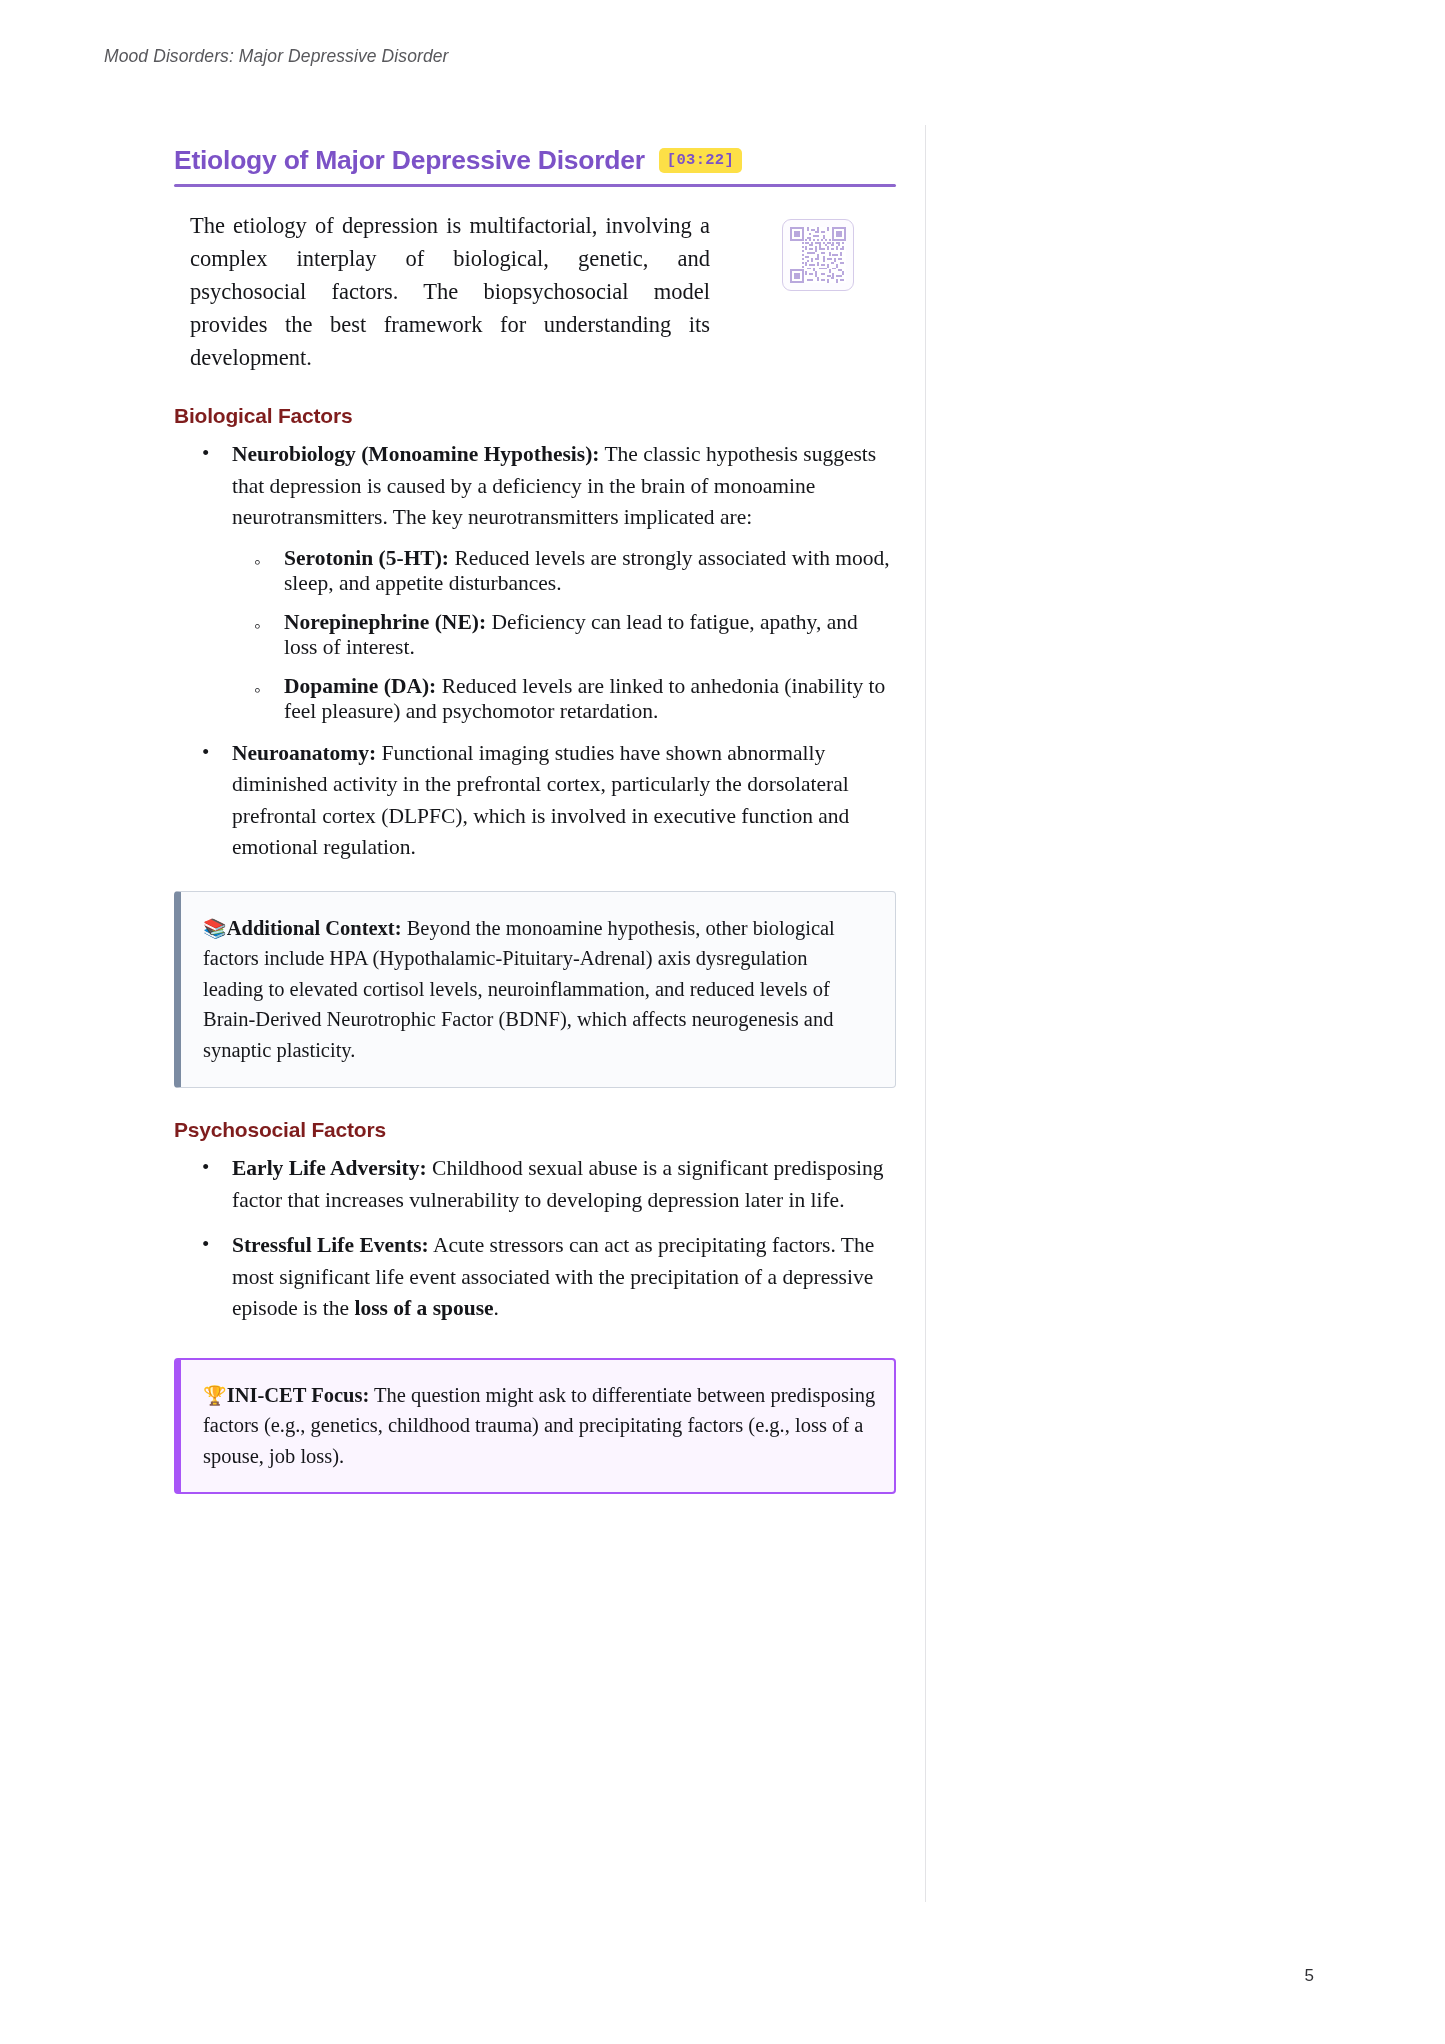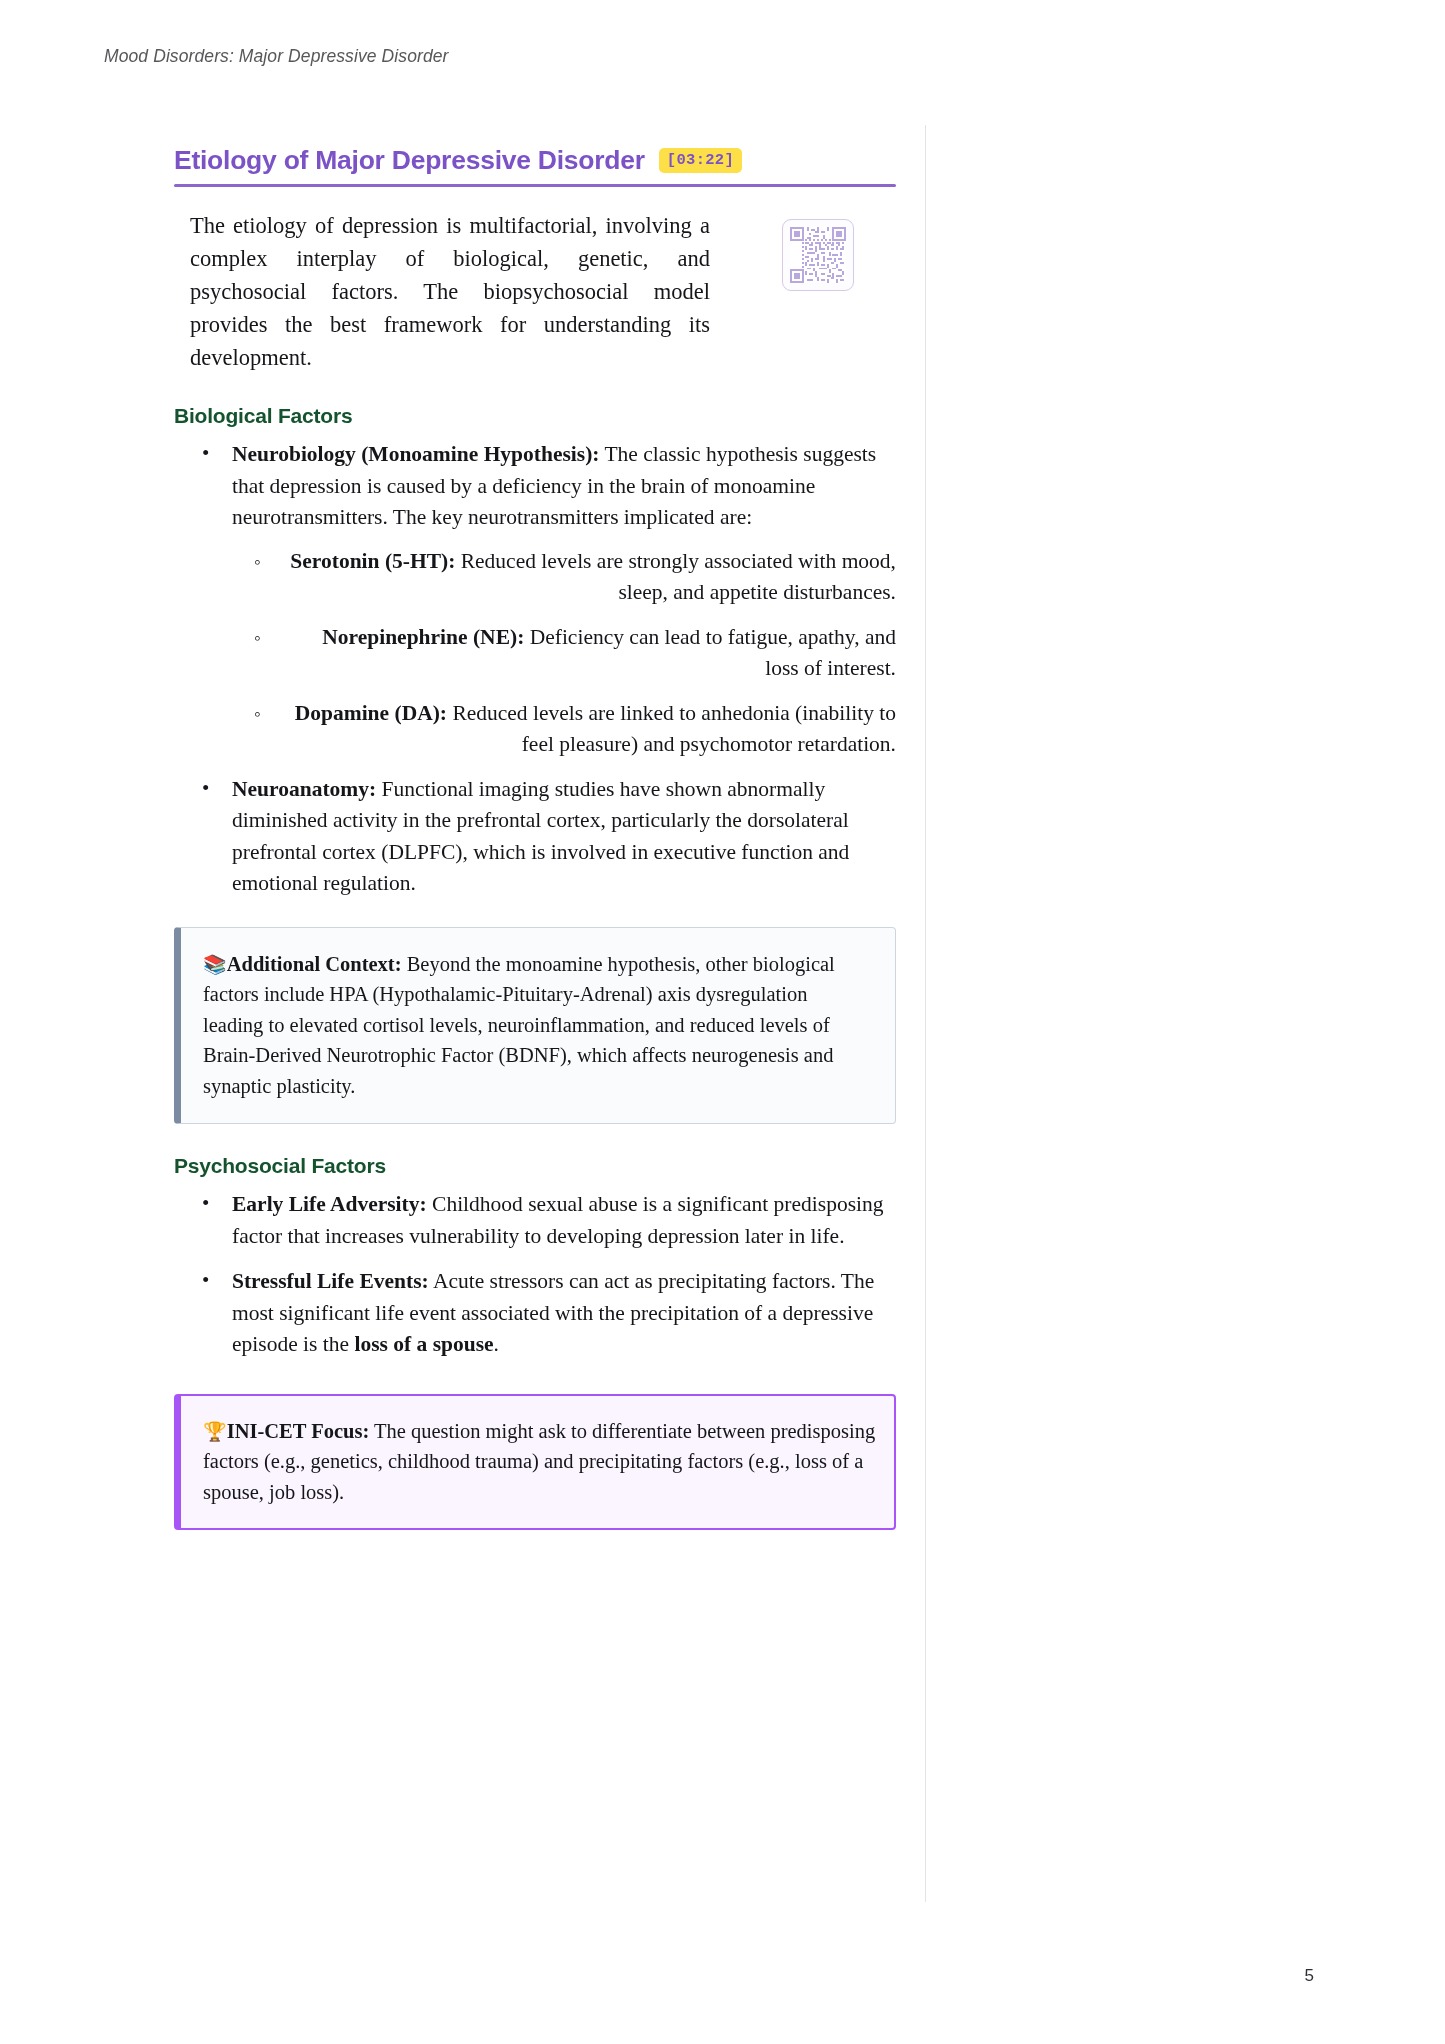--- a/index.html
+++ b/index.html
@@ -102,21 +102,21 @@
     box-sizing: border-box;
     padding: 7px;
   }
   .qr svg { display: block; width: 100%; height: 100%; }
 
   
   .sub-head {
     font-family: "Liberation Sans", sans-serif;
     font-weight: bold;
     font-size: 21px;
-    color: #14532d;
+    color: #7f1d1d;
     margin-top: 30px;
     letter-spacing: -.2px;
   }
 
   
   ul.lvl1 {
     list-style: none;
     margin: 11px 0 0 0;
     padding: 0 0 0 20px;
   }
@@ -139,23 +139,22 @@
   }
   ul.lvl2 {
     list-style: none;
     margin: 12px 0 2px 0;
     padding: 0 0 0 16px;
   }
   ul.lvl2 > li {
     position: relative;
     padding-left: 36px;
     font-size: 21.5px;
-    line-height: 31px;
+    line-height: 25px;
     margin-bottom: 14px;
-    text-align: right;
   }
   ul.lvl2 > li::before {
     content: "\25E6";
     position: absolute;
     left: 6px;
     top: 0;
     font-size: 19px;
     color: #15161a;
     line-height: 31.5px;
   }

